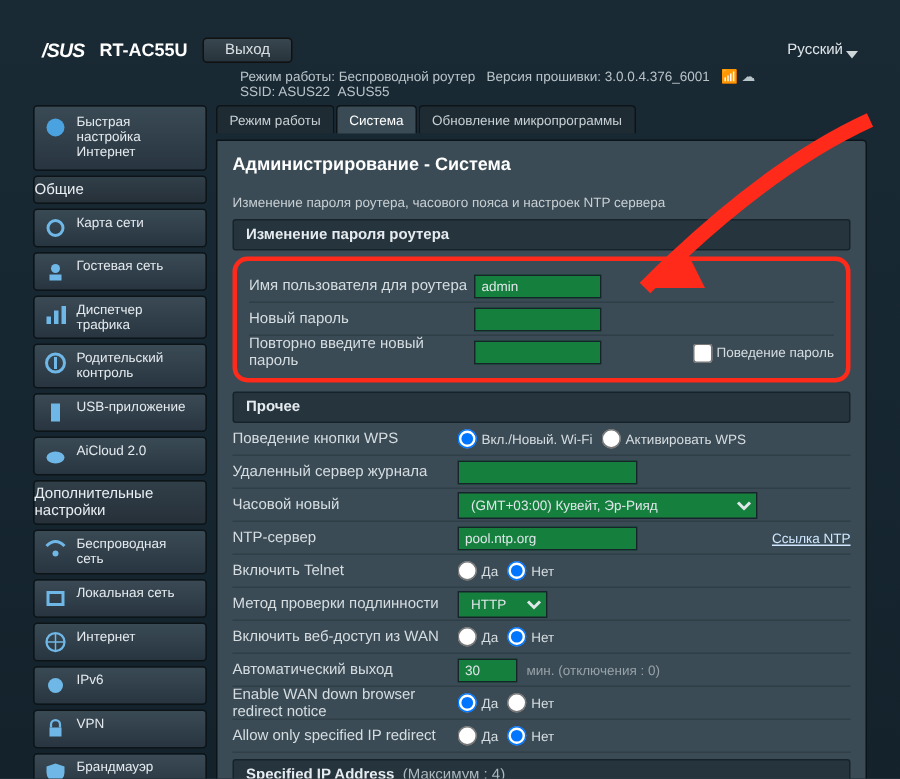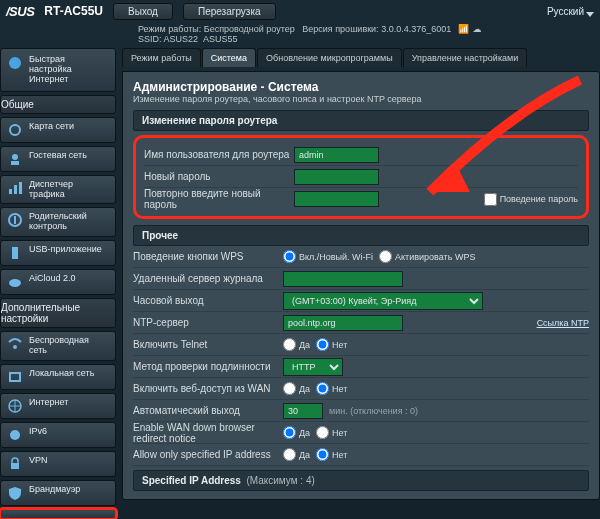--- a/index.html
+++ b/index.html
@@ -1,17 +1,17 @@
 <!DOCTYPE html>
 <html><head>
 <meta charset="utf-8">
 <style>
   *{box-sizing:border-box;margin:0;padding:0}
   body{width:600px;height:519px;background:#0a1820;font:10px Arial,sans-serif;color:#cfd6da;overflow:hidden}
-  .page{width:600px;height:519px;background:linear-gradient(#1a2a35,#13222b);position:relative;padding:0}
+  .page{width:600px;height:519px;background:linear-gradient(#1a2a35,#13222b);position:relative;padding:22px}
   .topbar{display:flex;align-items:center;gap:10px;height:22px;padding:0 6px}
   .brand{font:bold italic 13px Arial;color:#fff;letter-spacing:-0.5px}
   .model{font:bold 12px Arial;color:#fff}
   .tbtn{background:linear-gradient(#38464f,#27333b);border:1px solid #111;color:#d9e0e4;padding:2px 14px;border-radius:3px;font-size:10px;cursor:pointer}
   .lang{margin-left:auto;display:flex;align-items:flex-end;gap:2px;color:#dfe6ea}
   .tri{display:inline-block;width:0;height:0;border-left:4px solid transparent;border-right:4px solid transparent;border-top:5px solid #cfd6da}
   .infobar{font-size:9px;color:#b9c4c9;padding:2px 0 0 138px}
   .infobar .u{}
   .body{display:flex;gap:6px;margin-top:4px}
   .sidebar{width:116px;display:flex;flex-direction:column;gap:3px}
@@ -19,21 +19,21 @@
   .sb-btn.big{padding:6px 6px}
   .sb-head{background:linear-gradient(#313f49,#263039);border:1px solid #0c1418;border-radius:3px;color:#e8eef2;text-align:left;padding:3px 0;font-size:10px}
   .sb-ic{width:16px;height:16px;flex:0 0 16px;display:flex;align-items:center;justify-content:center}
   .sb-ic svg{width:16px;height:16px}
   .sb-btn.sel{outline:3px solid #ff2a1a;outline-offset:-1px}
   .main{flex:1;min-width:0}
   .tabs{display:flex;gap:0;margin-bottom:4px}
   .tab{background:#1e2b33;border:1px solid #0c1418;border-bottom:none;color:#c6cfd3;padding:4px 8px;font-size:9px;border-radius:3px 3px 0 0;margin-right:1px;cursor:pointer}
   .tab.active{background:#3b4b55;color:#fff}
   .panel{background:#3b4b55;border:1px solid #0c1418;border-radius:0 3px 3px 3px;padding:8px 10px}
-  .h1{font:bold 12px Arial;color:#fff;margin-bottom:0}
+  .h1{font:bold 12px Arial;color:#fff;margin-bottom:14px}
   .sub{font-size:9px;color:#c7cfd3;margin-bottom:6px}
   .band{background:#25343d;border:1px solid #17232a;border-radius:2px;padding:4px 8px;font:bold 10px Arial;color:#e5ebef;margin-top:4px}
   .form{border:3px solid #ff2a1a;border-radius:10px;padding:6px 8px;margin:4px 0 6px 0}
   .row{display:flex;align-items:center;height:22px;border-bottom:1px solid #2f3e47}
   .row:last-child{border-bottom:none}
   .lab{width:150px;font-size:10px;color:#d5dde1}
   .ctl{flex:1;display:flex;align-items:center;gap:6px}
   input[type=text],input[type=password],select{background:#15803d;border:1px solid #18242b;color:#dfe6ea;font-size:9px;padding:2px 4px}
   .w85{width:85px}.w120{width:120px}.w200{width:200px}.w40{width:40px}.w60{width:60px}
   .radio{display:flex;align-items:center;gap:3px;font-size:9px;color:#d5dde1}
@@ -46,21 +46,20 @@
   .arrow svg{width:190px;height:160px}
 </style>
 </head>
 <body>
 
 <div class="page">
   <div class="topbar">
     <span class="brand">/SUS</span>
     <span class="model">RT-AC55U</span>
     <button class="tbtn">Выход</button>
-    <button class="tbtn">Перезагрузка</button>
     <div class="lang">
       <span>Русский</span>
       <span class="tri"></span>
     </div>
   </div>
 
   <div class="infobar">
     <span>Режим работы:</span> <span class="u">Беспроводной роутер</span>
     &nbsp;&nbsp;<span>Версия прошивки:</span> <span class="u">3.0.0.4.376_6001</span>
     &nbsp;&nbsp;<span>📶</span>
@@ -188,21 +187,20 @@
         </div>
       <div class="sb-btn sel"></div>
 
     </div>
 
     <div class="main">
       <div class="tabs">
         <div class="tab">Режим работы</div>
         <div class="tab active">Система</div>
         <div class="tab">Обновление микропрограммы</div>
-        <div class="tab">Управление настройками</div>
       </div>
       <div class="panel">
         <div class="h1">Администрирование - Система</div>
         <div class="sub">Изменение пароля роутера, часового пояса и настроек NTP сервера</div>
         <div class="band">Изменение пароля роутера</div>
 
         <div class="form">
           <div class="row">
             <div class="lab">Имя пользователя для роутера</div>
             <div class="ctl">
@@ -242,21 +240,21 @@
               </label>
           </div>
         </div>
         <div class="row">
           <div class="lab">Удаленный сервер журнала</div>
           <div class="ctl">
               <input class="w120" type="text" style="">
             </div>
         </div>
         <div class="row">
-          <div class="lab">Часовой выход</div>
+          <div class="lab">Часовой новый</div>
           <div class="ctl">
               <select class="w200"><option>(GMT+03:00) Кувейт, Эр-Рияд</option></select>
             </div>
         </div>
         <div class="row">
           <div class="lab">NTP-сервер</div>
           <div class="ctl">
               <input class="w120" type="text" value="pool.ntp.org" style="">
             <span class="link">Ссылка NTP</span>
             </div>
@@ -307,21 +305,21 @@
                 <input type="radio" name="rd" checked="" style="">
                 <span>Да</span>
               </label>
             <label class="radio">
                 <input type="radio" name="rd" style="">
                 <span>Нет</span>
               </label>
           </div>
         </div>
         <div class="row">
-          <div class="lab">Allow only specified IP address</div>
+          <div class="lab">Allow only specified IP redirect</div>
           <div class="ctl">
             <label class="radio">
                 <input type="radio" name="oi" style="">
                 <span>Да</span>
               </label>
             <label class="radio">
                 <input type="radio" name="oi" checked="" style="">
                 <span>Нет</span>
               </label>
           </div>

